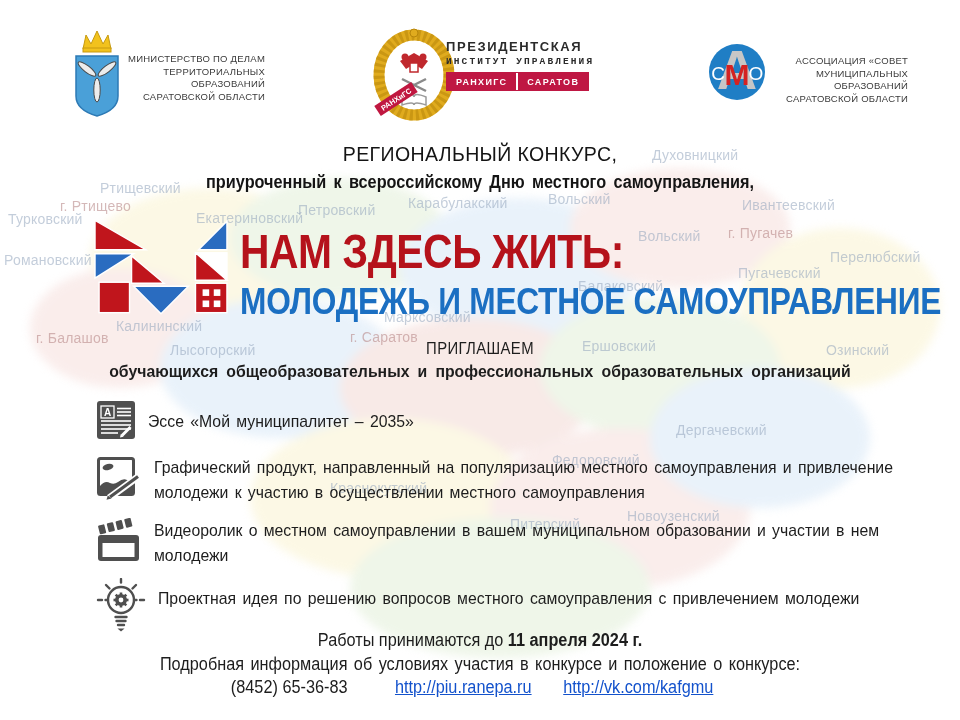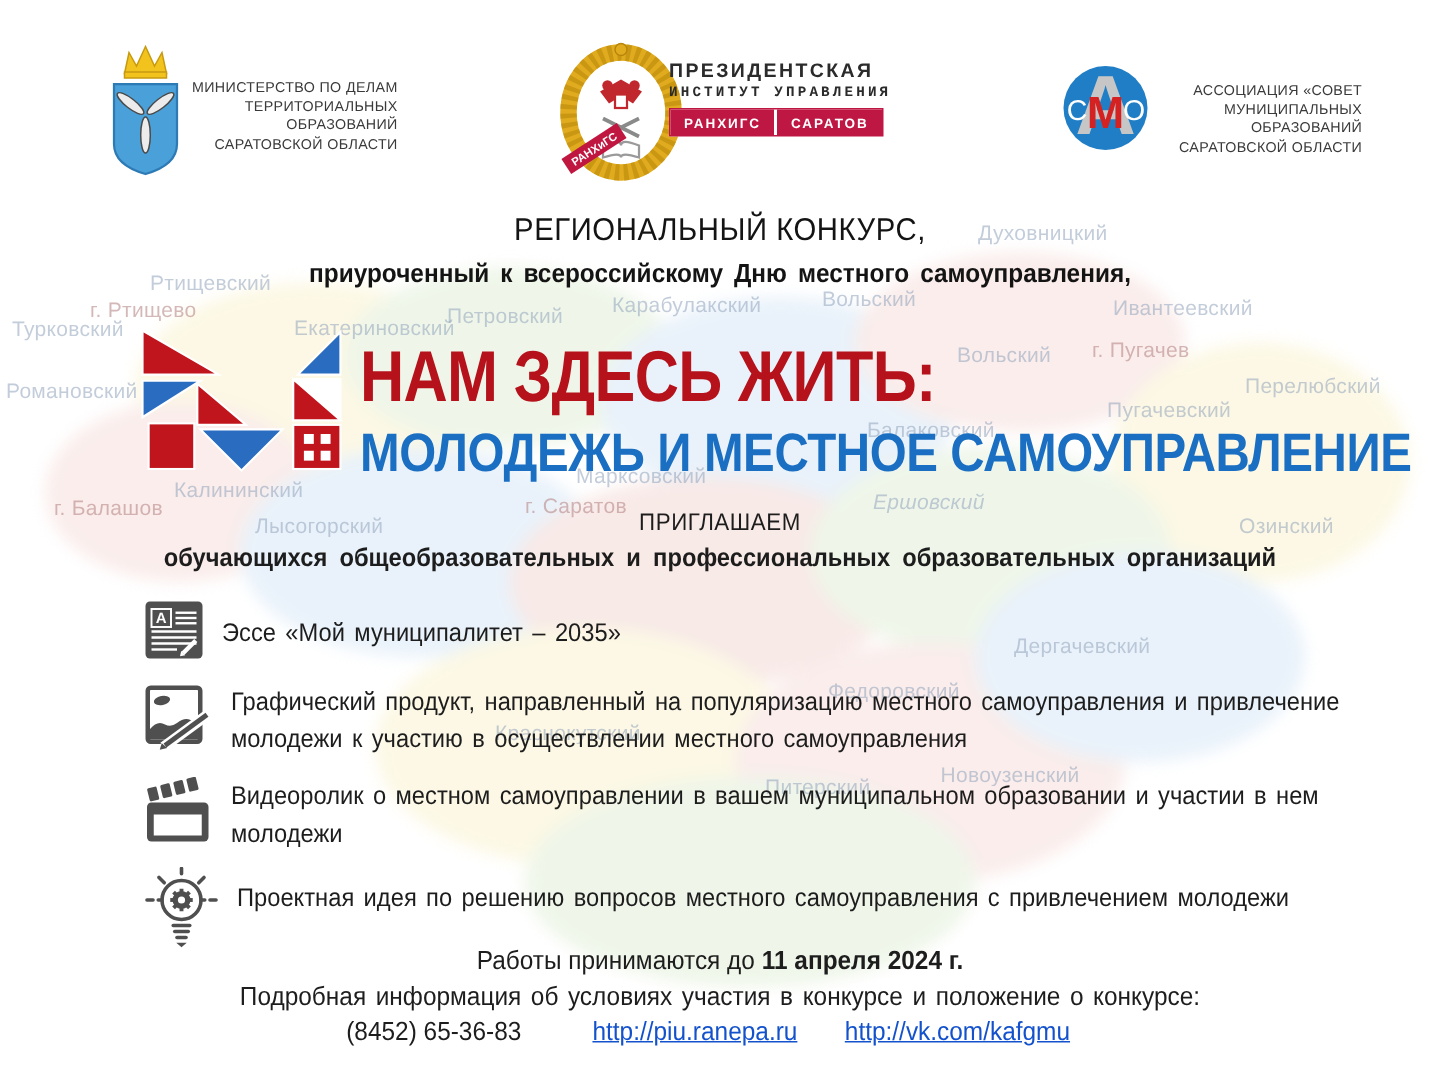--- a/index.html
+++ b/index.html
@@ -102,21 +102,21 @@
         <span class="map-label" style="left: 548px; top: 73px;">Вольский</span>
         <span class="map-label" style="left: 652px; top: 29px;">Духовницкий</span>
         <span class="map-label" style="left: 742px; top: 79px;">Ивантеевский</span>
         <span class="map-label city" style="left: 728px; top: 107px;">г. Пугачев</span>
         <span class="map-label" style="left: 830px; top: 131px;">Перелюбский</span>
         <span class="map-label" style="left: 738px; top: 147px;">Пугачевский</span>
         <span class="map-label" style="left: 638px; top: 110px;">Вольский</span>
         <span class="map-label" style="left: 578px; top: 160px;">Балаковский</span>
         <span class="map-label city" style="left: 350px; top: 211px;">г. Саратов</span>
         <span class="map-label" style="left: 384px; top: 191px;">Марксовский</span>
-        <span class="map-label" style="left: 582px; top: 208px; font-style: italic;">Ершовский</span>
+        <span class="map-label" style="left: 582px; top: 220px;">Ершовский</span>
         <span class="map-label" style="left: 826px; top: 224px;">Озинский</span>
         <span class="map-label" style="left: 676px; top: 304px;">Дергачевский</span>
         <span class="map-label" style="left: 552px; top: 334px;">Федоровский</span>
         <span class="map-label" style="left: 510px; top: 398px;">Питерский</span>
         <span class="map-label" style="left: 590px; top: 390px; padding-left: 37px;">Новоузенский</span>
         <span class="map-label" style="left: 330px; top: 362px;">Краснокутский</span>
       </div>
   </div>
 
   <svg class="hdr-logo" style="left:70px;top:27px" width="54" height="92" viewBox="0 0 54 92">

